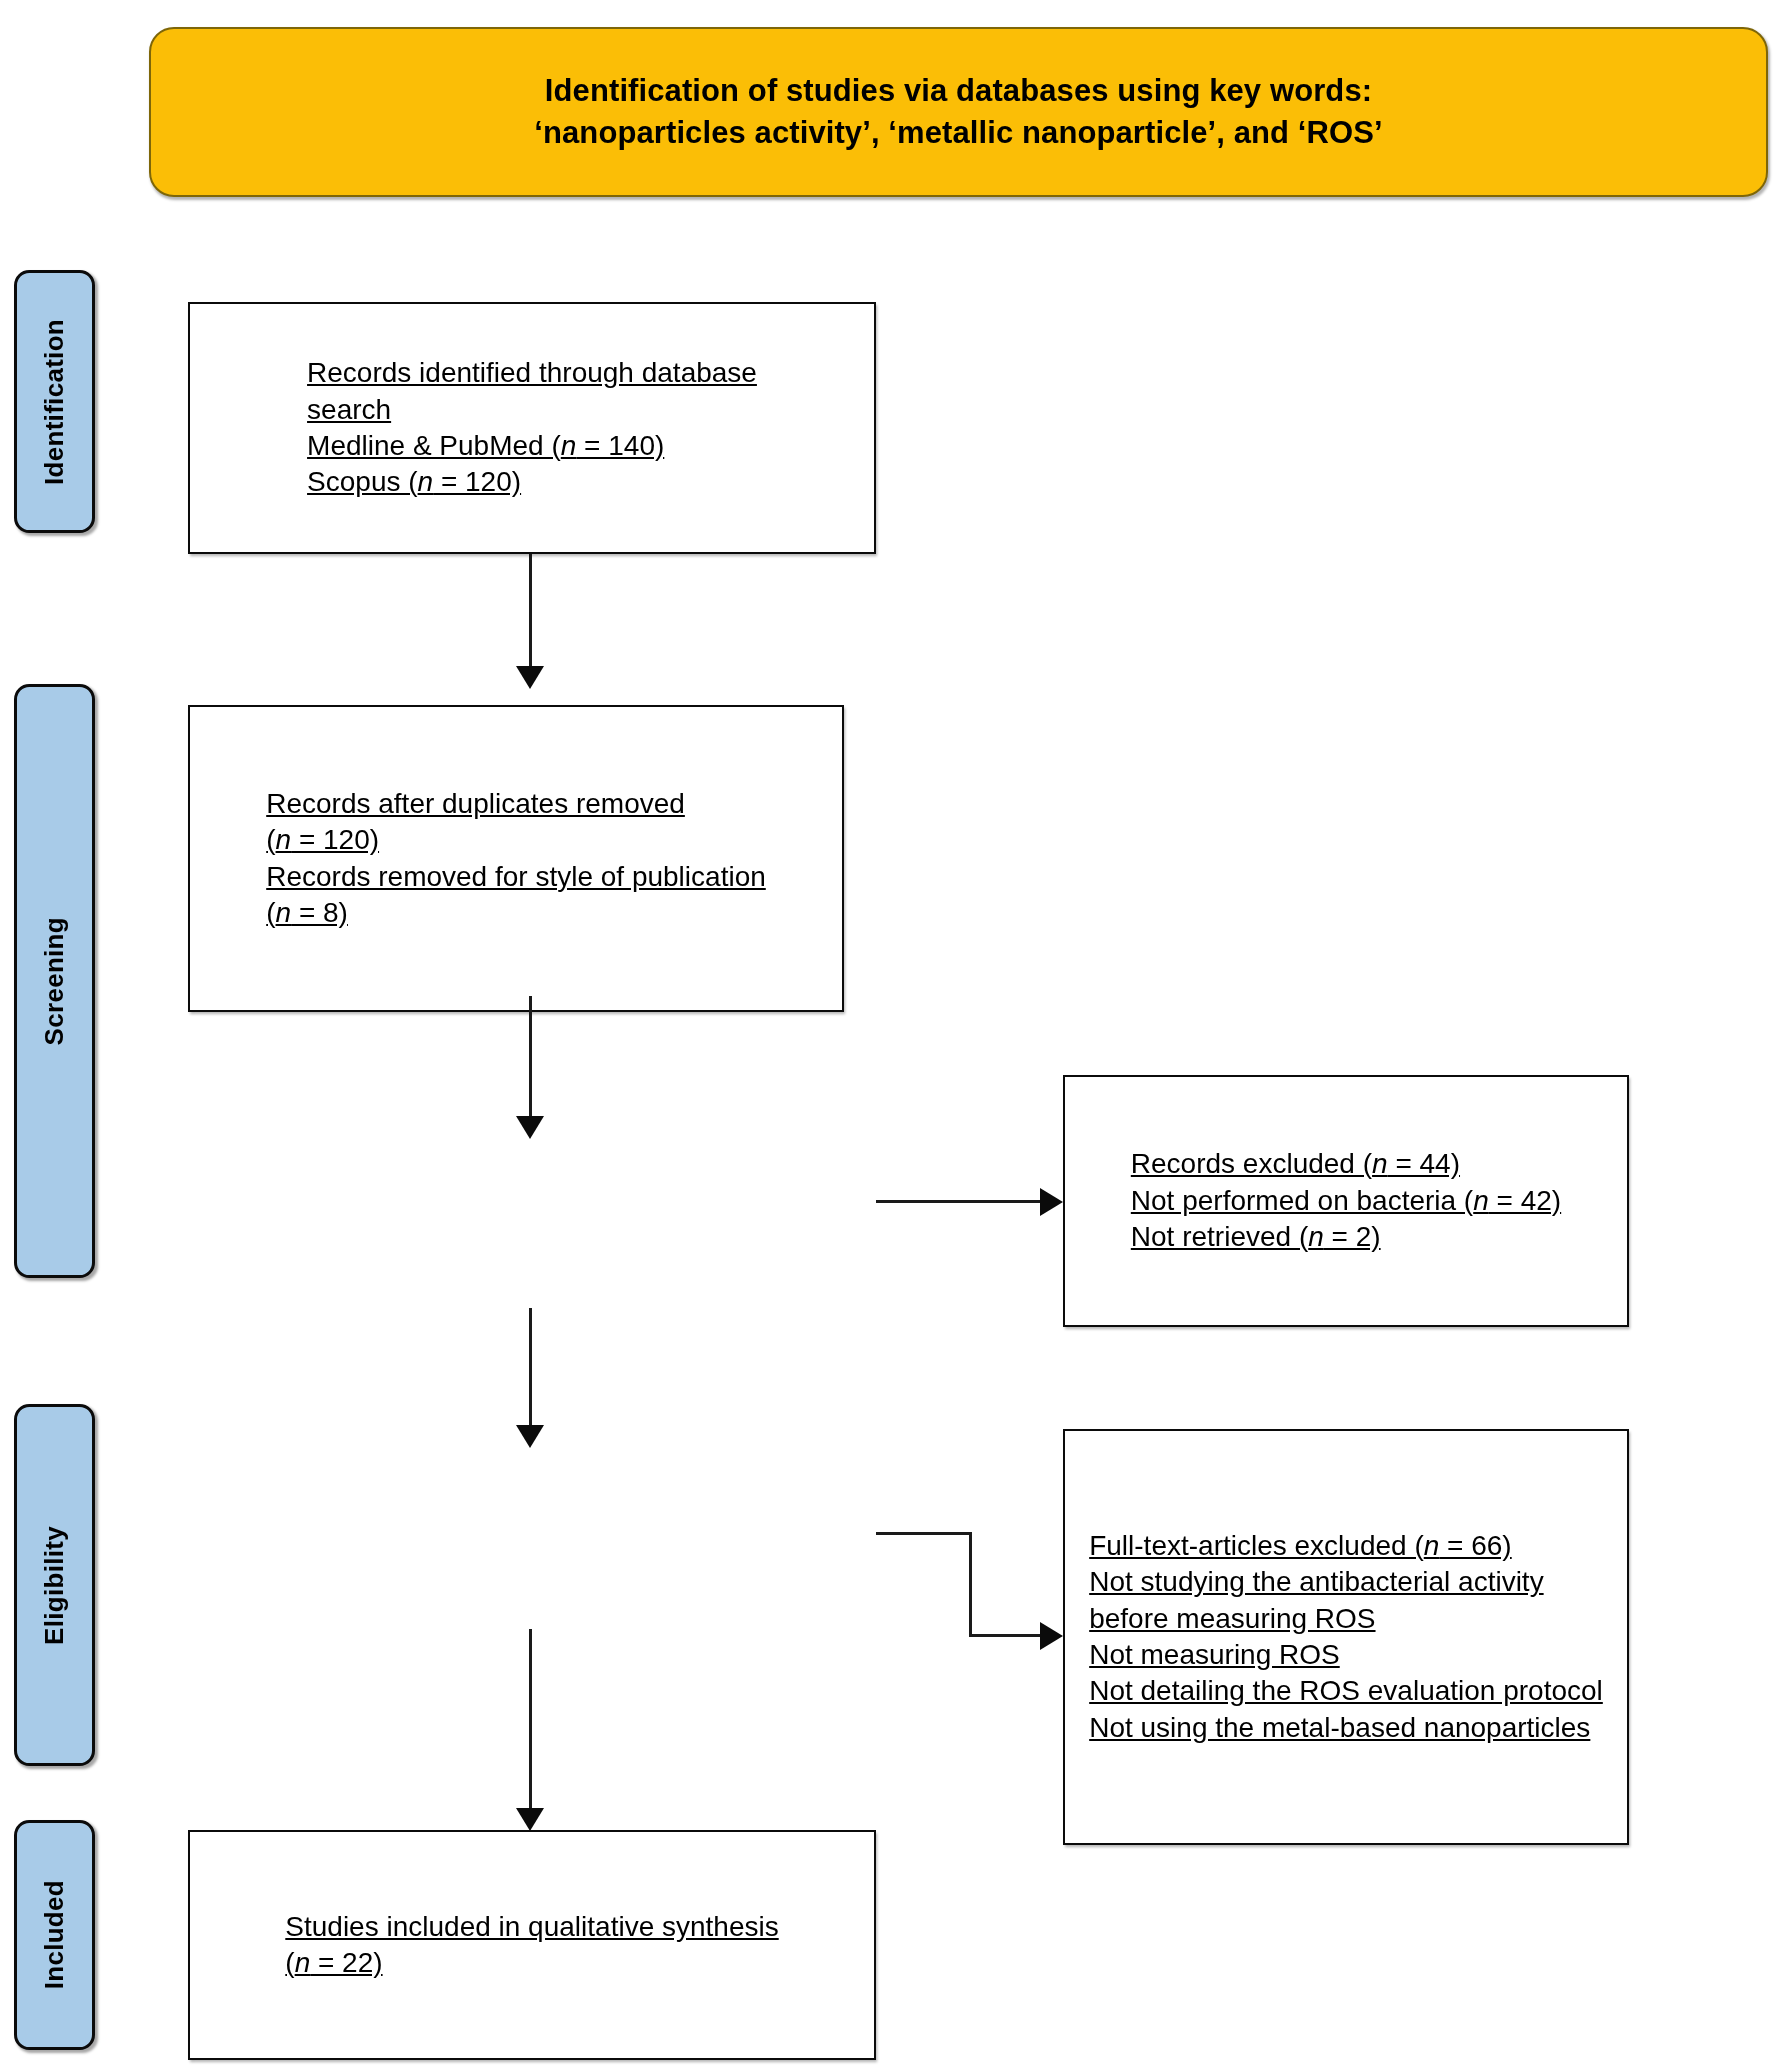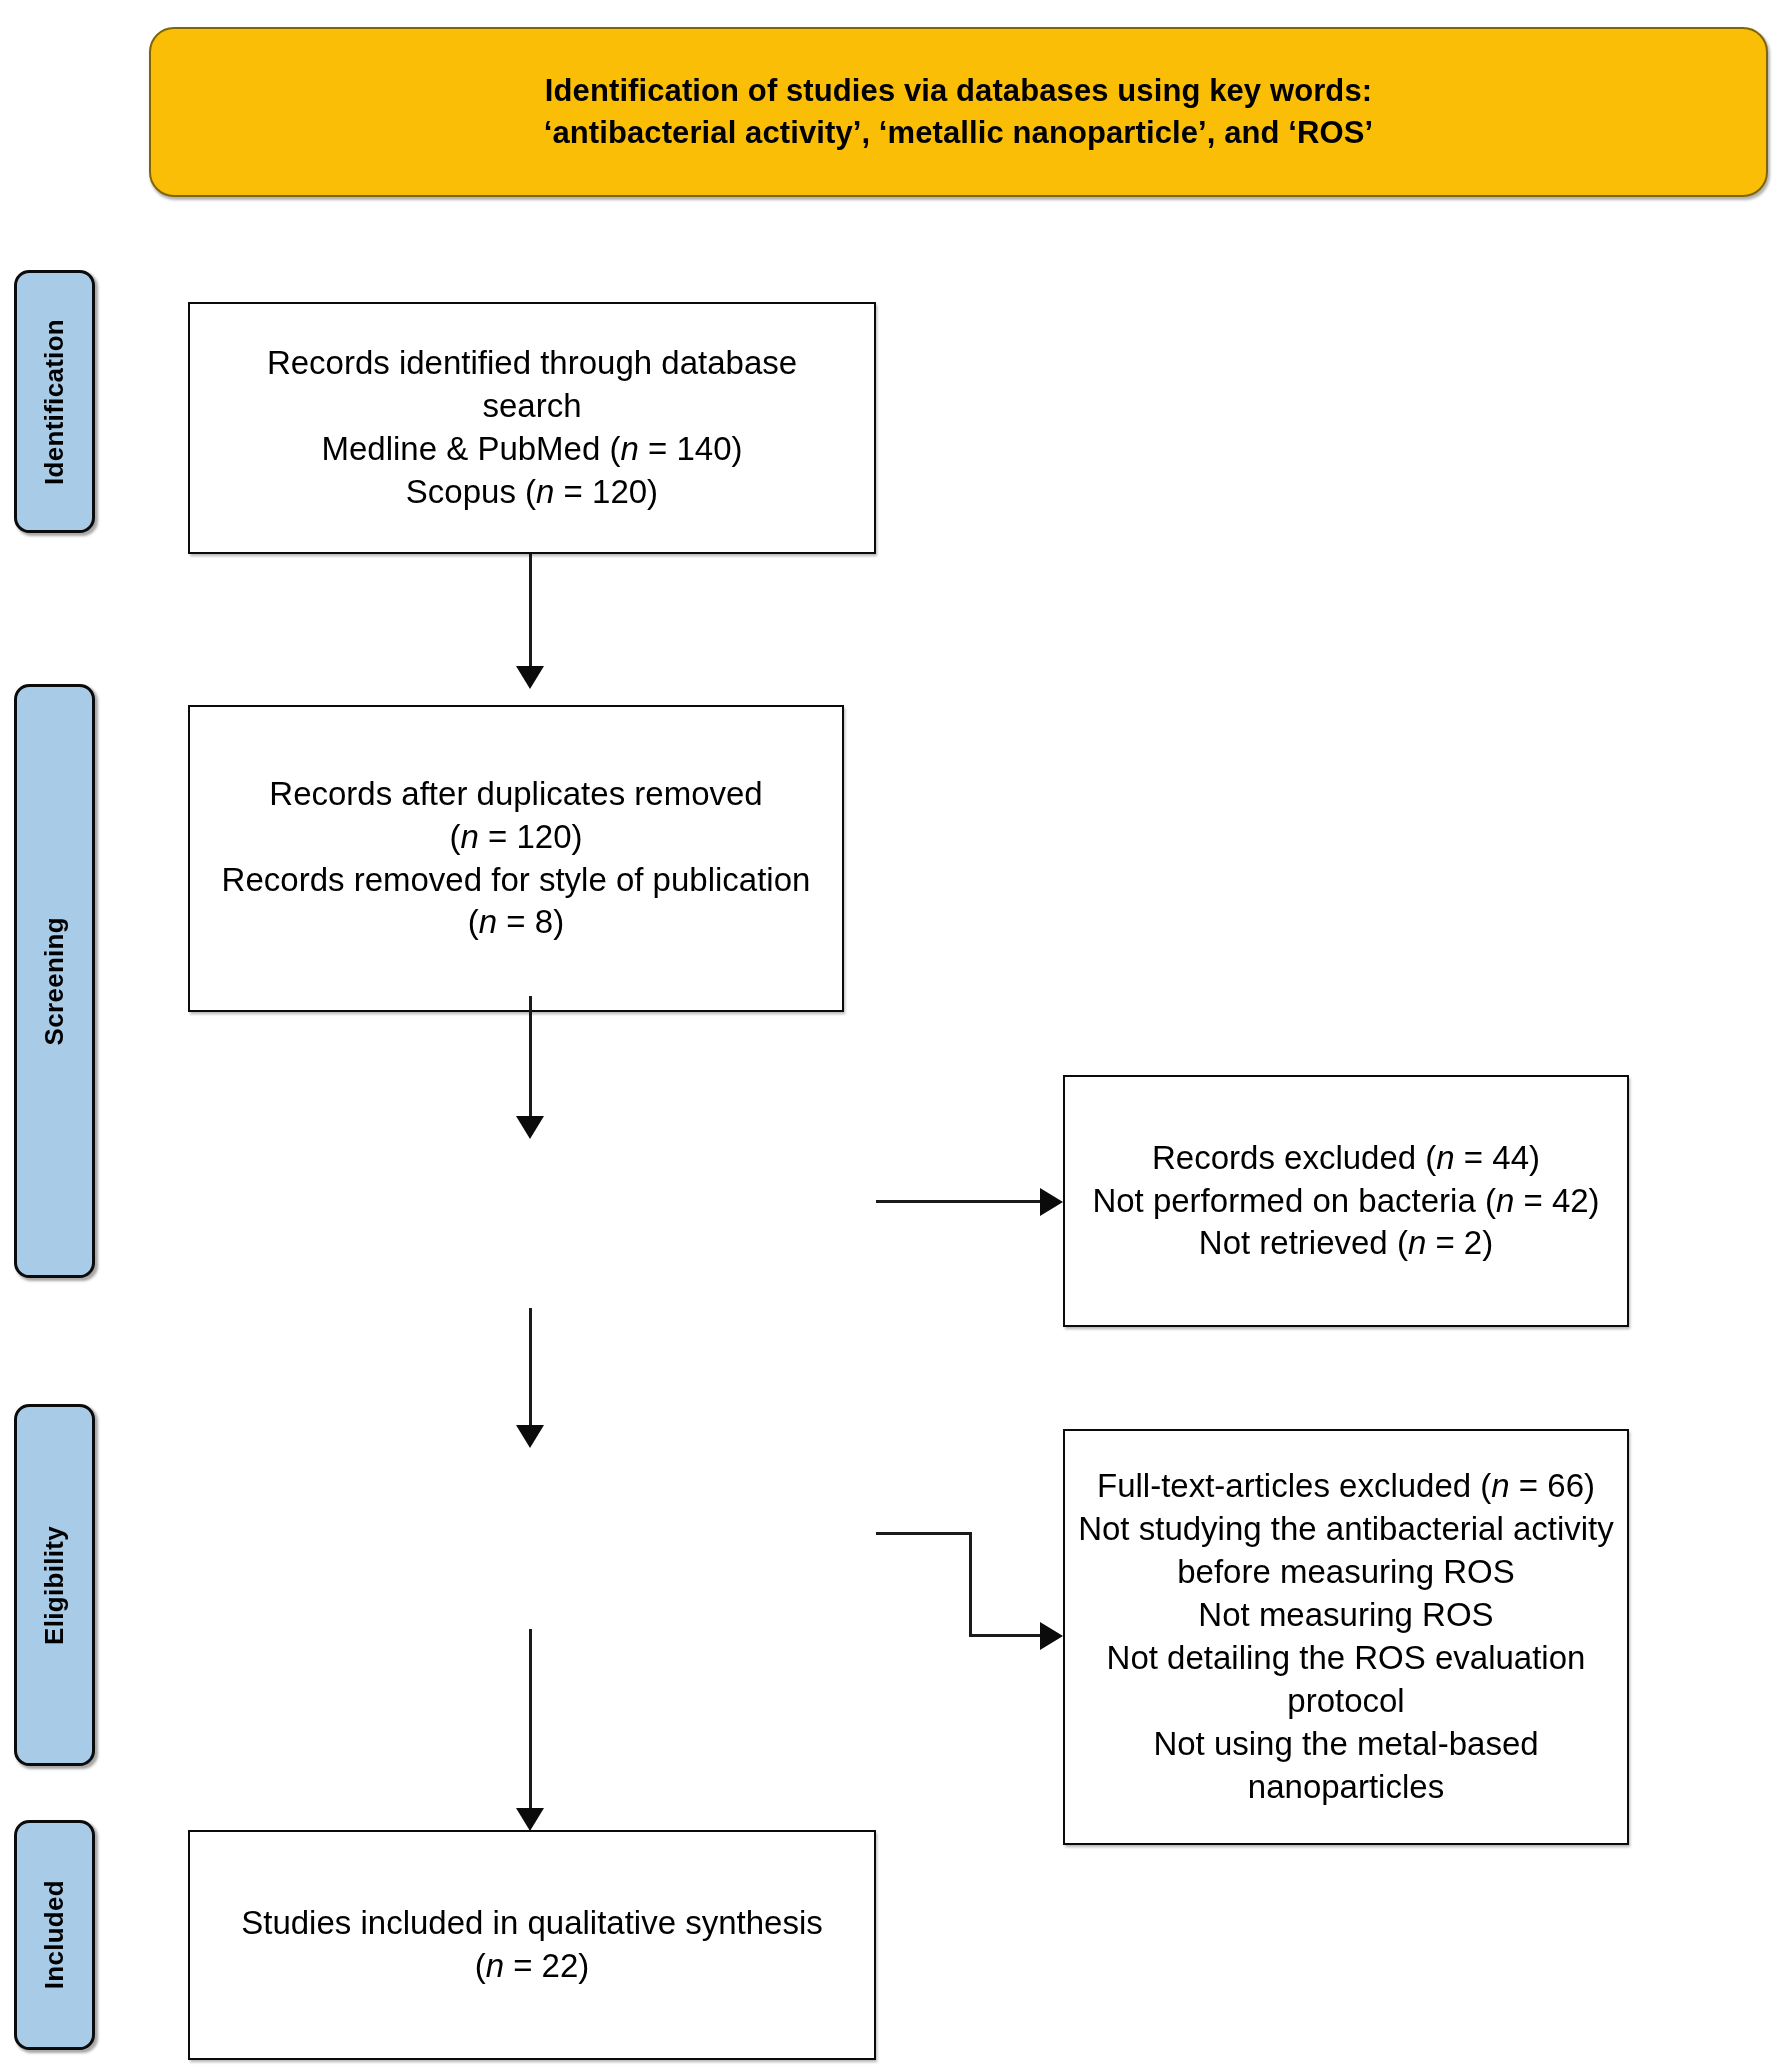--- a/index.html
+++ b/index.html
@@ -75,26 +75,26 @@
     position: absolute;
     background: #ffffff;
     border: 2.2px solid #0B0B0B;
     box-sizing: border-box;
     display: flex;
     align-items: center;
     justify-content: center;
     box-shadow: 2.2px 2.7px 2.7px rgba(0,0,0,0.30);
   }
   .flow-box-text {
-    font-size: 33px;
+    font-size: 28px;
     line-height: 1.30;
-    text-align: center;
     color: #000000;
     white-space: pre-line;
     padding: 0 10px;
+    text-decoration: underline;
   }
   .flow-box-text i {
     font-style: italic;
   }
 
   
   .conn-v {
     position: absolute;
     width: 2.7px;
     background: #1a1a1a;
@@ -121,21 +121,21 @@
     border-left: 23px solid #0B0B0B;
   }
 </style>
 </head>
 <body>
 
 <div id="canvas">
 
   <div class="header-banner">
     <div class="header-title">Identification of studies via databases using key words:
-‘antibacterial activity’, ‘metallic nanoparticle’, and ‘ROS’</div>
+‘nanoparticles activity’, ‘metallic nanoparticle’, and ‘ROS’</div>
   </div>
 
   <div class="stage-tab" style="left:14.2px; top:270px; width:81px; height:263px;">
     <span class="stage-tab-label">Identification</span>
   </div>
 
   <div class="stage-tab" style="left:14.2px; top:684px; width:81px; height:594px;">
     <span class="stage-tab-label">Screening</span>
   </div>
 

